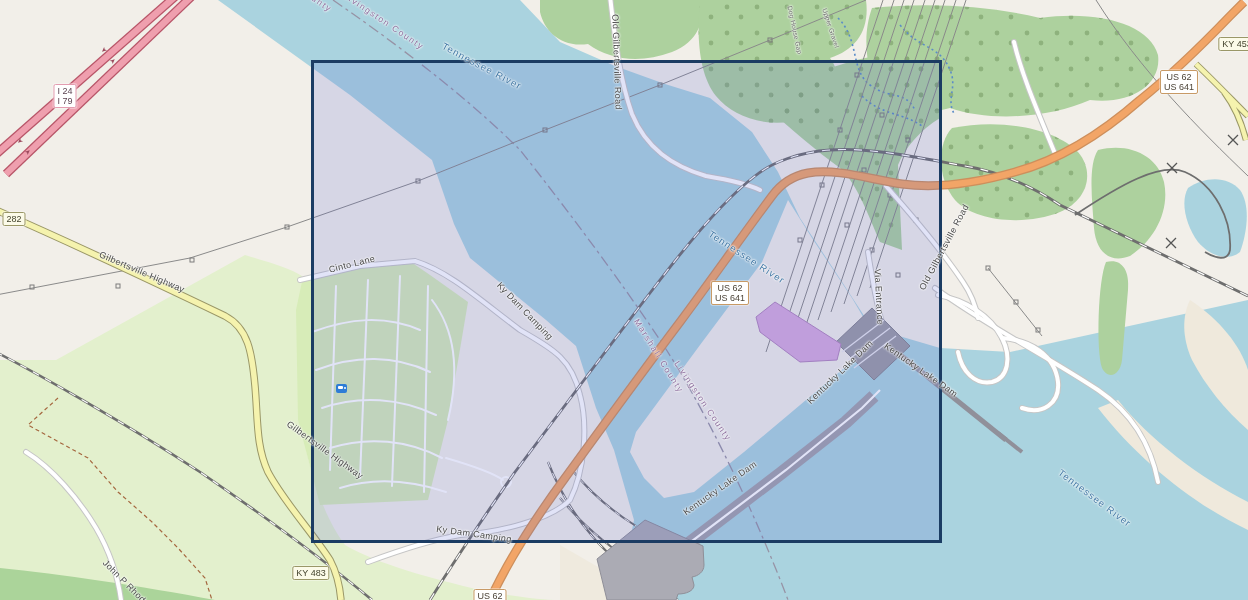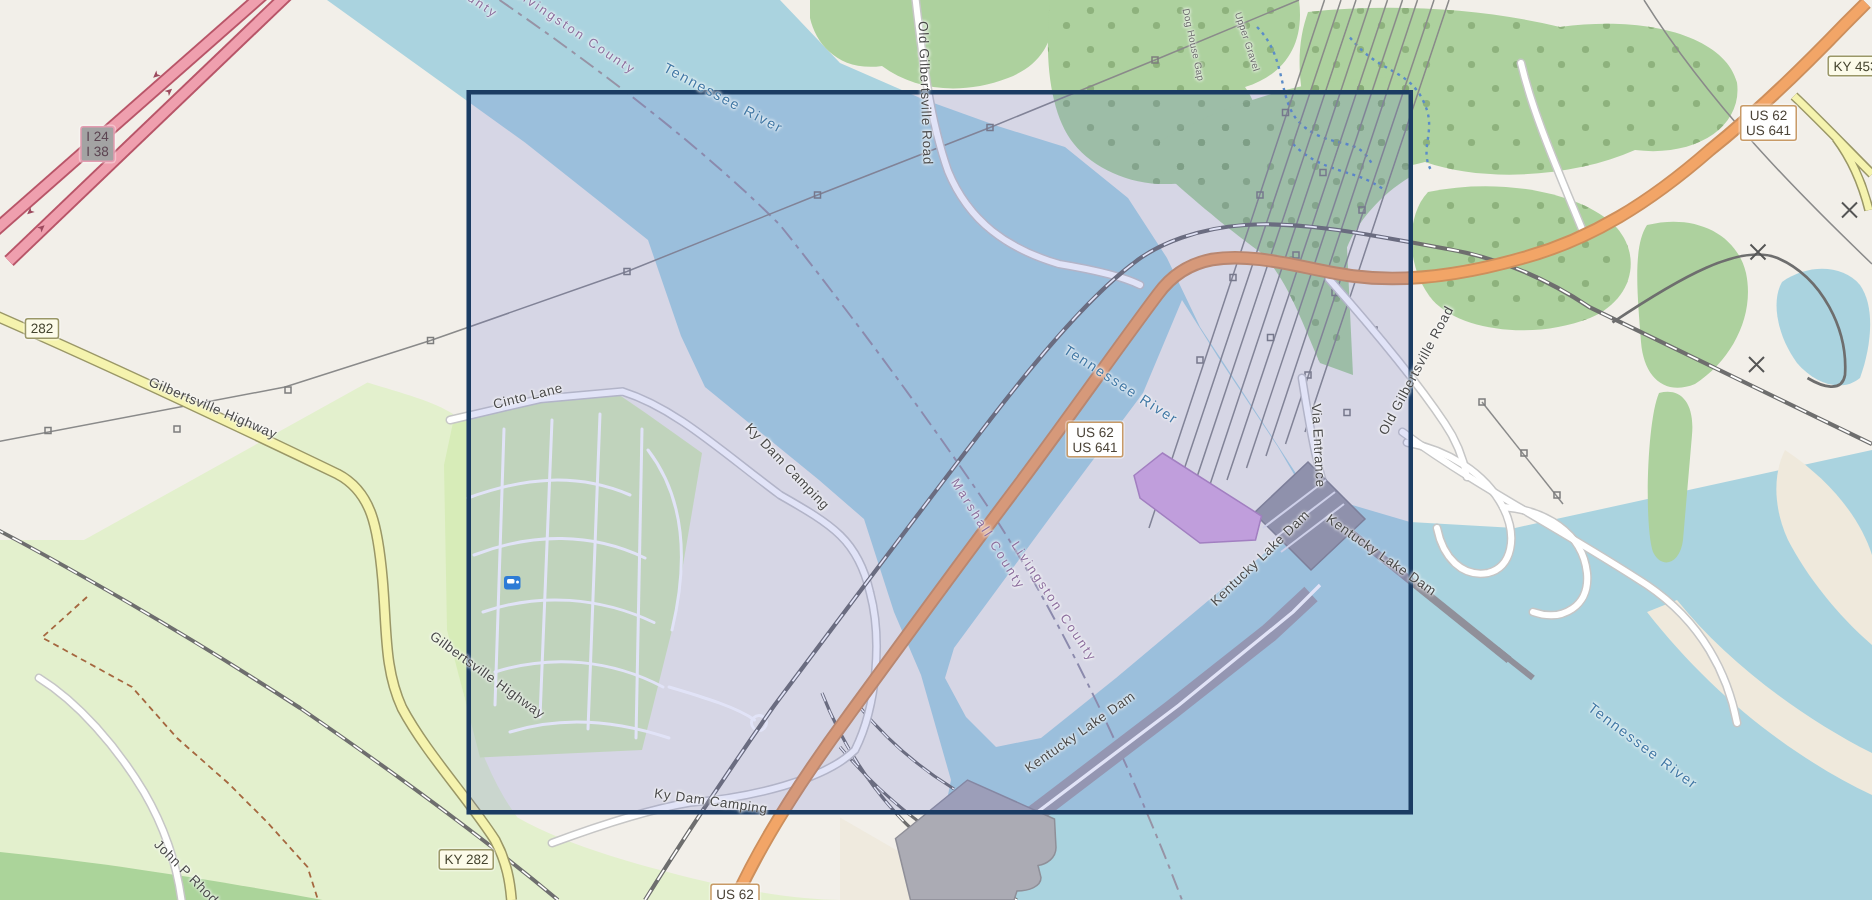--- a/index.html
+++ b/index.html
@@ -12,21 +12,21 @@
   .lbl{position:absolute;white-space:nowrap;z-index:8;transform-origin:center;
     text-shadow:0 0 2px #fff,0 0 2px #fff,0 0 3px #fff;pointer-events:none;}
   .road-lbl{font-size:9px;color:#4a4a4a;letter-spacing:.4px;}
   .tiny-lbl{font-size:6.5px;color:#6d6d6d;letter-spacing:.2px;}
   .water-lbl{font-size:9.5px;color:#4178a5;letter-spacing:1.2px;}
   .county-lbl{font-size:8.5px;color:#8d6f9e;letter-spacing:1.6px;}
   
   .shield{position:absolute;z-index:9;font-size:9px;line-height:10px;color:#3f3f3f;
     padding:1px 3px;border-radius:2px;text-align:center;white-space:nowrap;
     box-shadow:0 0 0 1px rgba(255,255,255,.35);}
-  .shield.pink{background:#a3a3a3;border:1px solid #e39cb0;color:#5c4552;}
+  .shield.pink{background:#ffffff;border:1px solid #e39cb0;color:#5c4552;}
   .shield.orange{background:#ffffff;border:1px solid #c89a66;color:#4c4438;}
   .shield.yellow{background:#fcfbe9;border:1px solid #9a9767;color:#45452f;}
   .arrow{position:absolute;font-size:7px;color:#9c4a5e;z-index:4;pointer-events:none;}
   .campsite{position:absolute;left:336px;top:384px;width:11px;height:9px;background:#2e7cd6;
     border-radius:2px;z-index:8;}
   .campsite i{position:absolute;left:2px;top:2px;width:5px;height:3px;background:#fff;border-radius:1px;}
   .campsite b{position:absolute;right:1px;top:3px;width:2px;height:2px;background:#fff;border-radius:1px;}
 </style>
 </head>
 <body>
@@ -232,24 +232,24 @@
 <span class="arrow" style="left:17px;top:137px;transform:rotate(139deg);">➤</span>
 <span class="arrow" style="left:25px;top:148px;transform:rotate(-41deg);">➤</span>
 
 <div class="campsite">
       <i></i>
       <b></b>
     </div>
 
 <div class="shield pink" style="left:65px;top:96px;transform:translate(-50%,-50%);">
   <div>I 24</div>
-      <div>I 38</div>
-</div>
-<div class="shield yellow" style="left:28px;top:219px;transform:translate(-50%,-50%);">282</div>
-<div class="shield yellow" style="left:311px;top:573px;transform:translate(-50%,-50%);">KY 282</div>
+      <div>I 79</div>
+</div>
+<div class="shield yellow" style="left:14px;top:219px;transform:translate(-50%,-50%);">282</div>
+<div class="shield yellow" style="left:311px;top:573px;transform:translate(-50%,-50%);">KY 483</div>
 <div class="shield orange" style="left:490px;top:596px;transform:translate(-50%,-50%);">US 62</div>
 <div class="shield orange" style="left:730px;top:293px;transform:translate(-50%,-50%);">
   <div>US 62</div>
       <div>US 641</div>
 </div>
 <div class="shield orange" style="left:1179px;top:82px;transform:translate(-50%,-50%);">
   <div>US 62</div>
       <div>US 641</div>
 </div>
 <div class="shield yellow" style="left:1237px;top:44px;transform:translate(-50%,-50%);">KY 453</div>

